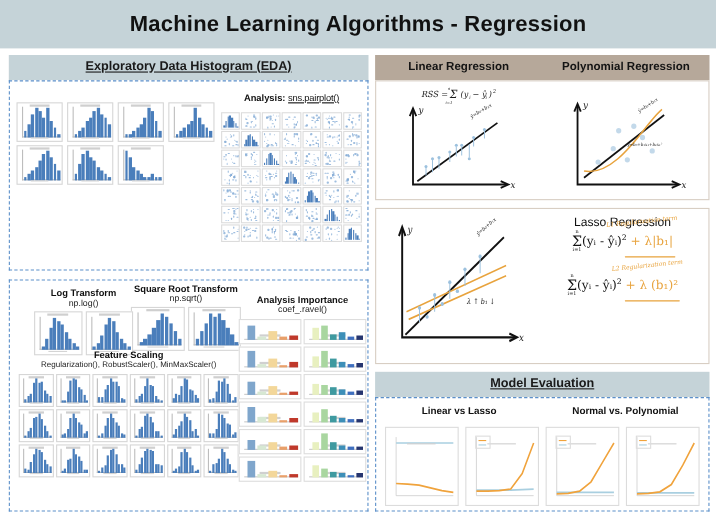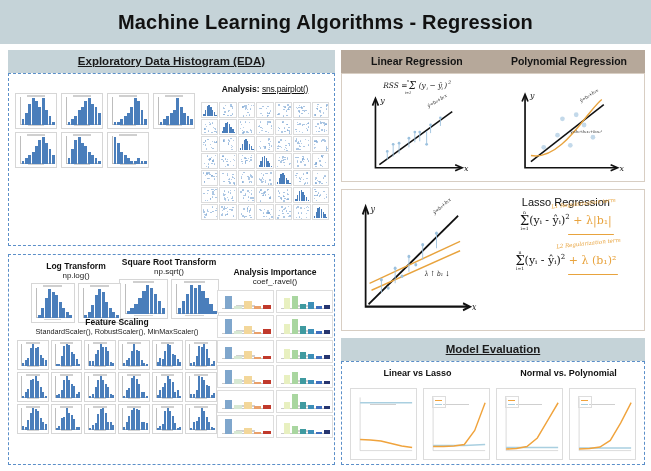--- a/index.html
+++ b/index.html
@@ -1201,21 +1201,21 @@
                   <i style="height:22.22222222222222%"></i>
                   <i style="height:11.11111111111111%"></i>
                 </div>
                 <div class="xlab"></div>
               </div>
             </div>
         </div>
 
         <div style="position:absolute;left:8px;top:62px;width:200px;">
           <div class="sub-title">Feature Scaling</div>
-          <div class="sub-code" style="font-size:7.3px">StandardScaler(), RobustScaler(), MinMaxScaler()</div>
+          <div class="sub-code" style="font-size:7.3px">Regularization(), RobustScaler(), MinMaxScaler()</div>
           <div id="scale-grid" style="margin-top:4px;display:grid;grid-template-columns:repeat(6,1fr);gap:2px;">
               <div class="hplot" style="height:30px">
     <div class="cap"></div>
                 <div class="ax-y"></div>
                 <div class="ax-x"></div>
     <div class="bars">
                   <i style="height:12.563496064213425%"></i>
                   <i style="height:29.748633138159676%"></i>
                   <i style="height:39.25478563211705%"></i>
                   <i style="height:84.34781625240736%"></i>

